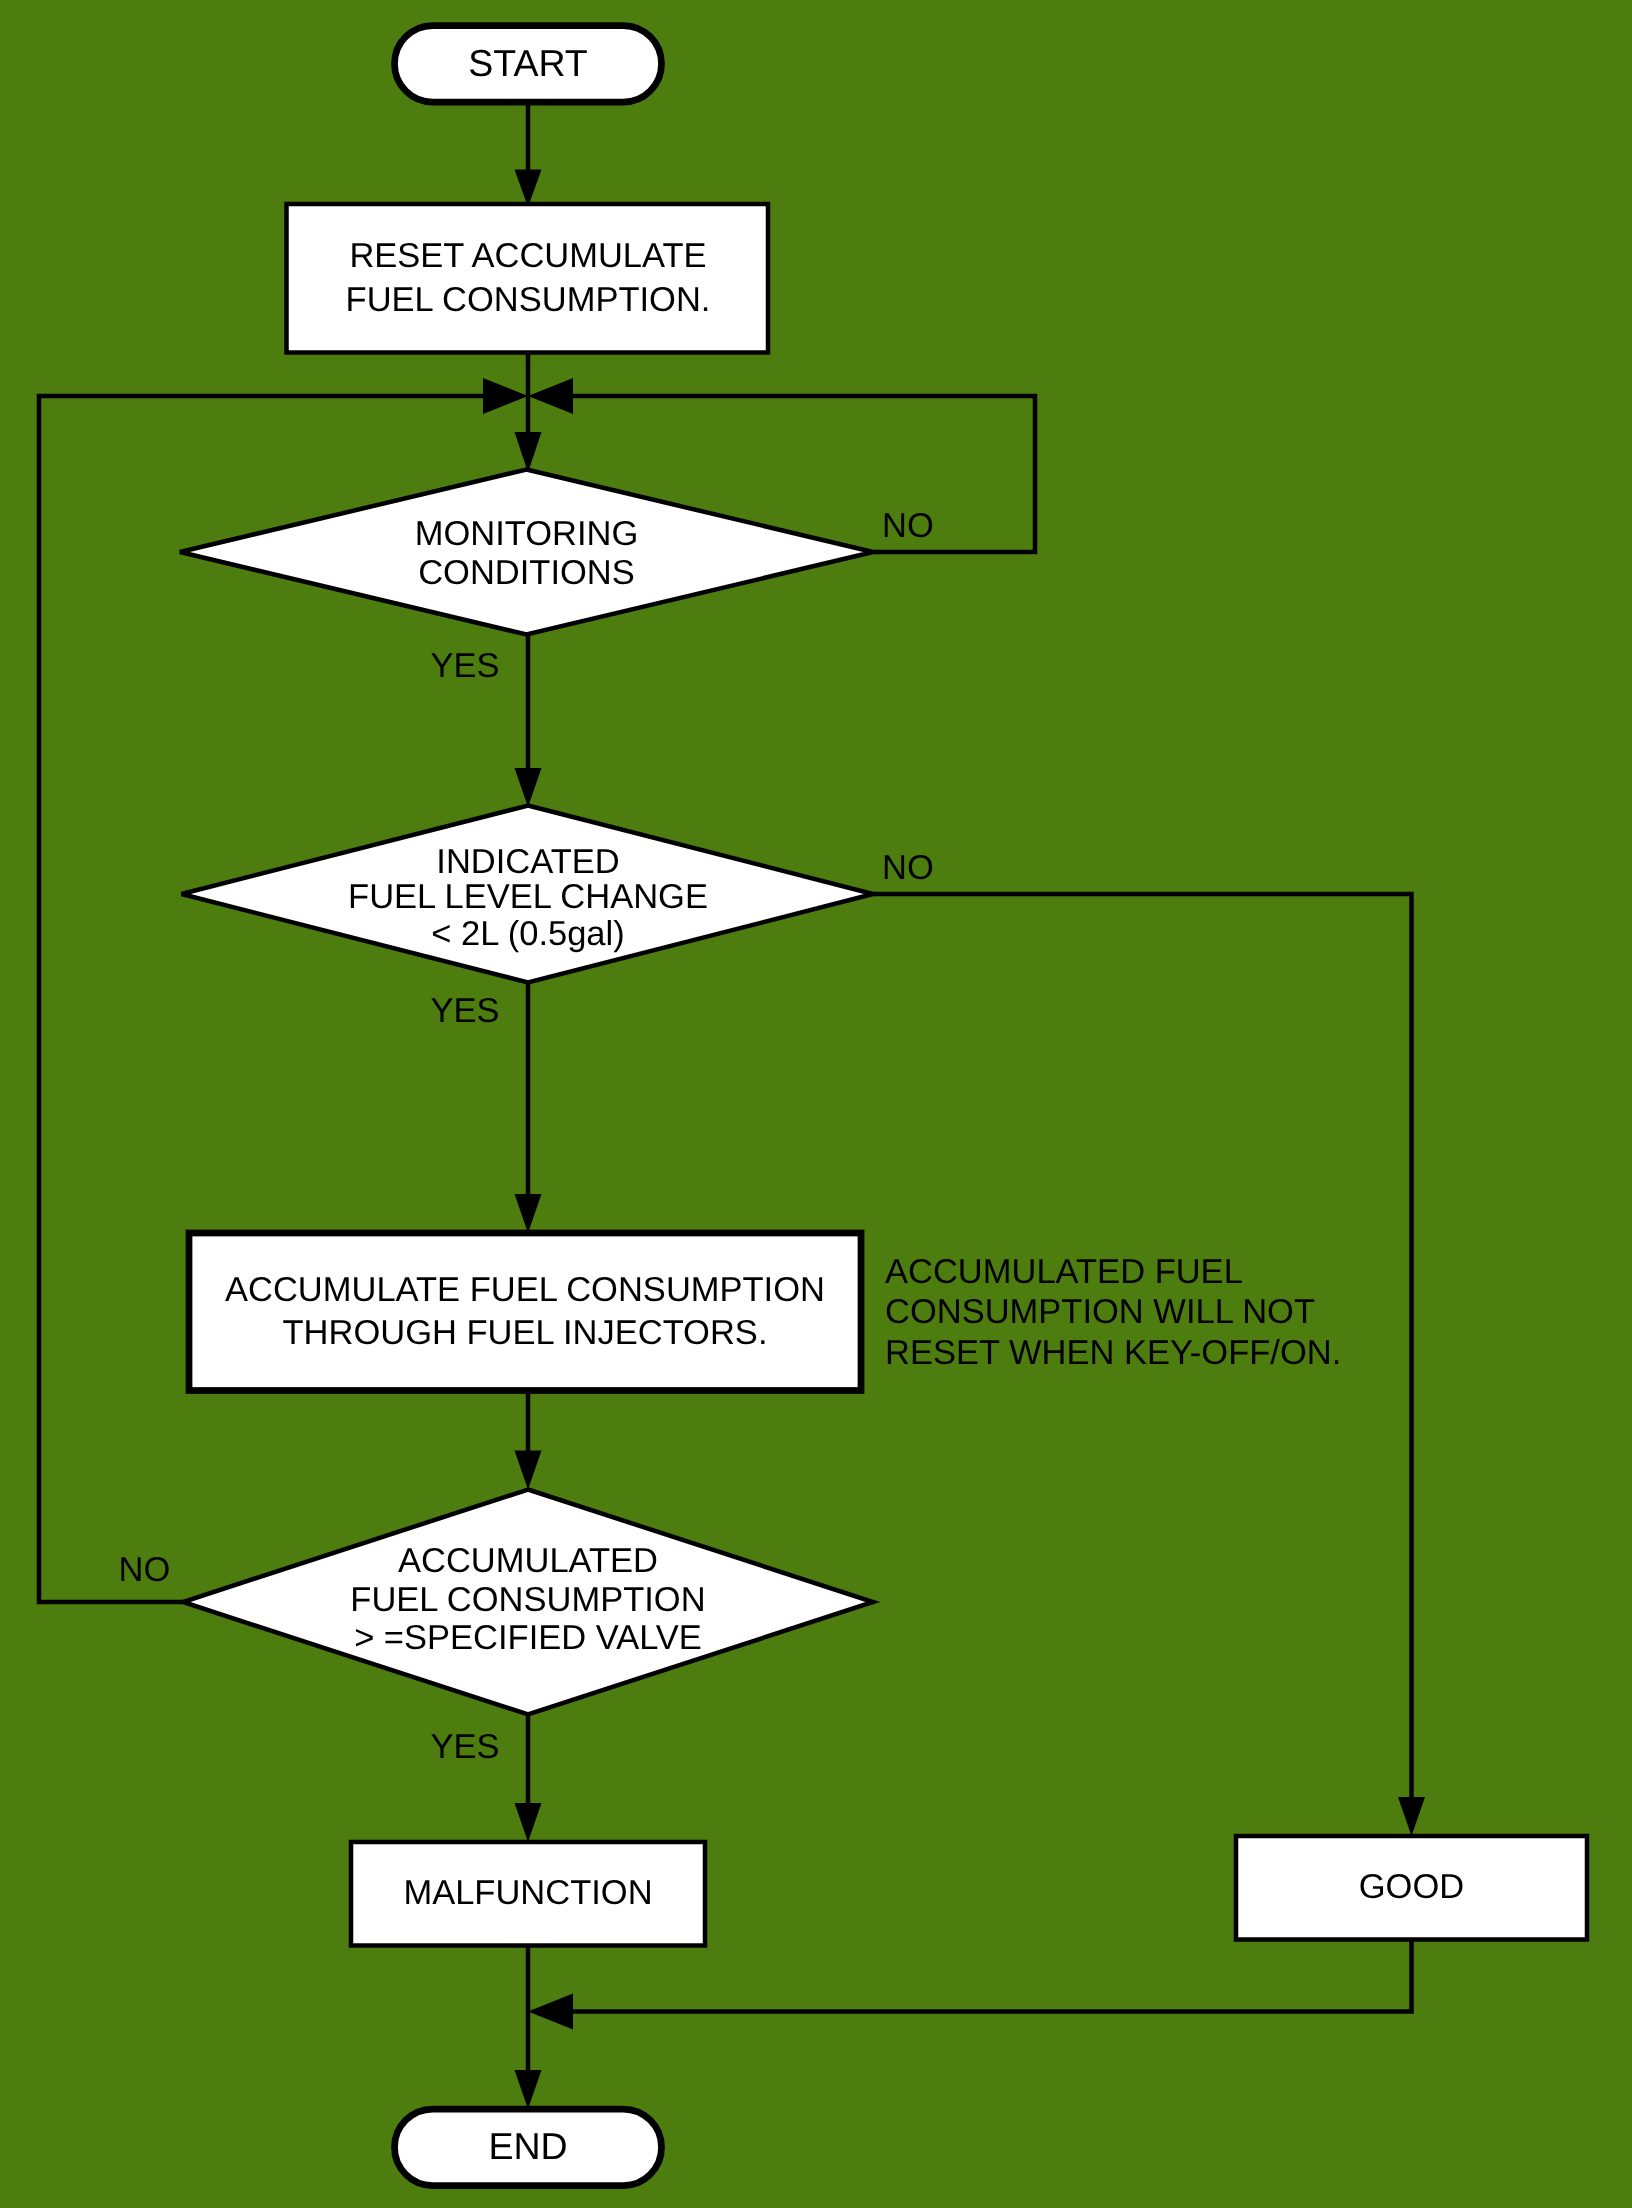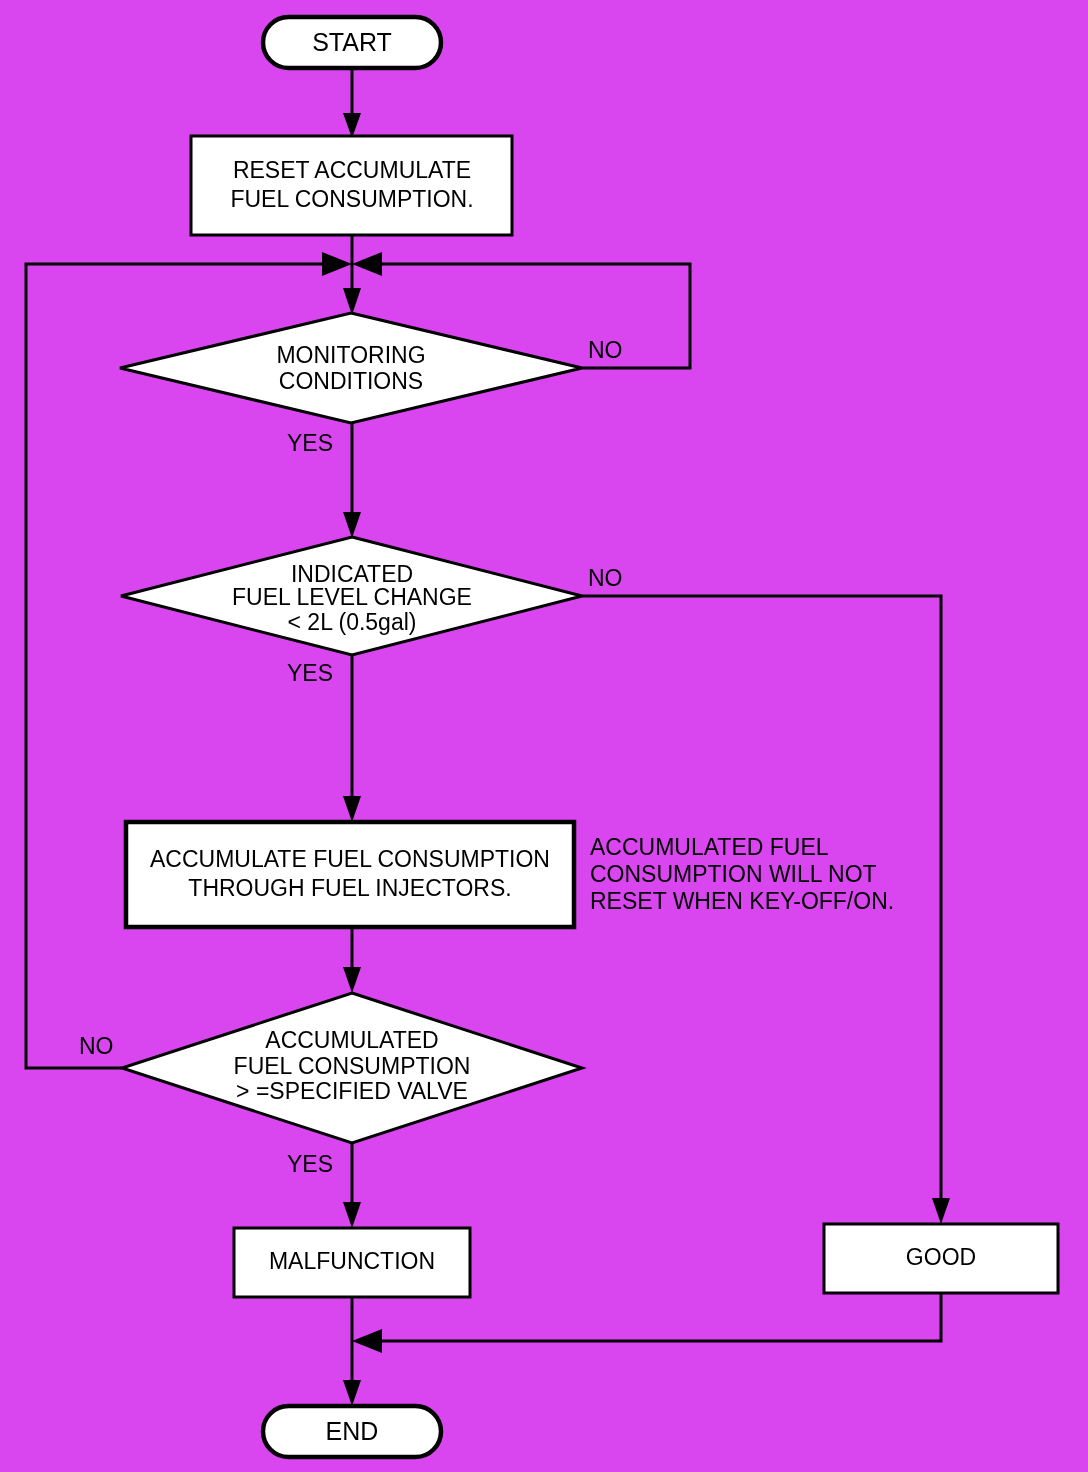--- a/index.html
+++ b/index.html
@@ -7,21 +7,21 @@
     padding: 0;
     background: #ffffff;
   }
   body {
     font-family: "Liberation Sans", sans-serif;
   }
   #flowchart-root {
     position: relative;
     width: 1088px;
     height: 1472px;
-    background: #d946ef;
+    background: #4d7c0f;
     overflow: hidden;
     text-align: right;
   }
   svg.diagram-canvas {
     position: absolute;
     top: 0;
     left: 0;
     width: 1088px;
     height: 1472px;
     display: block;

